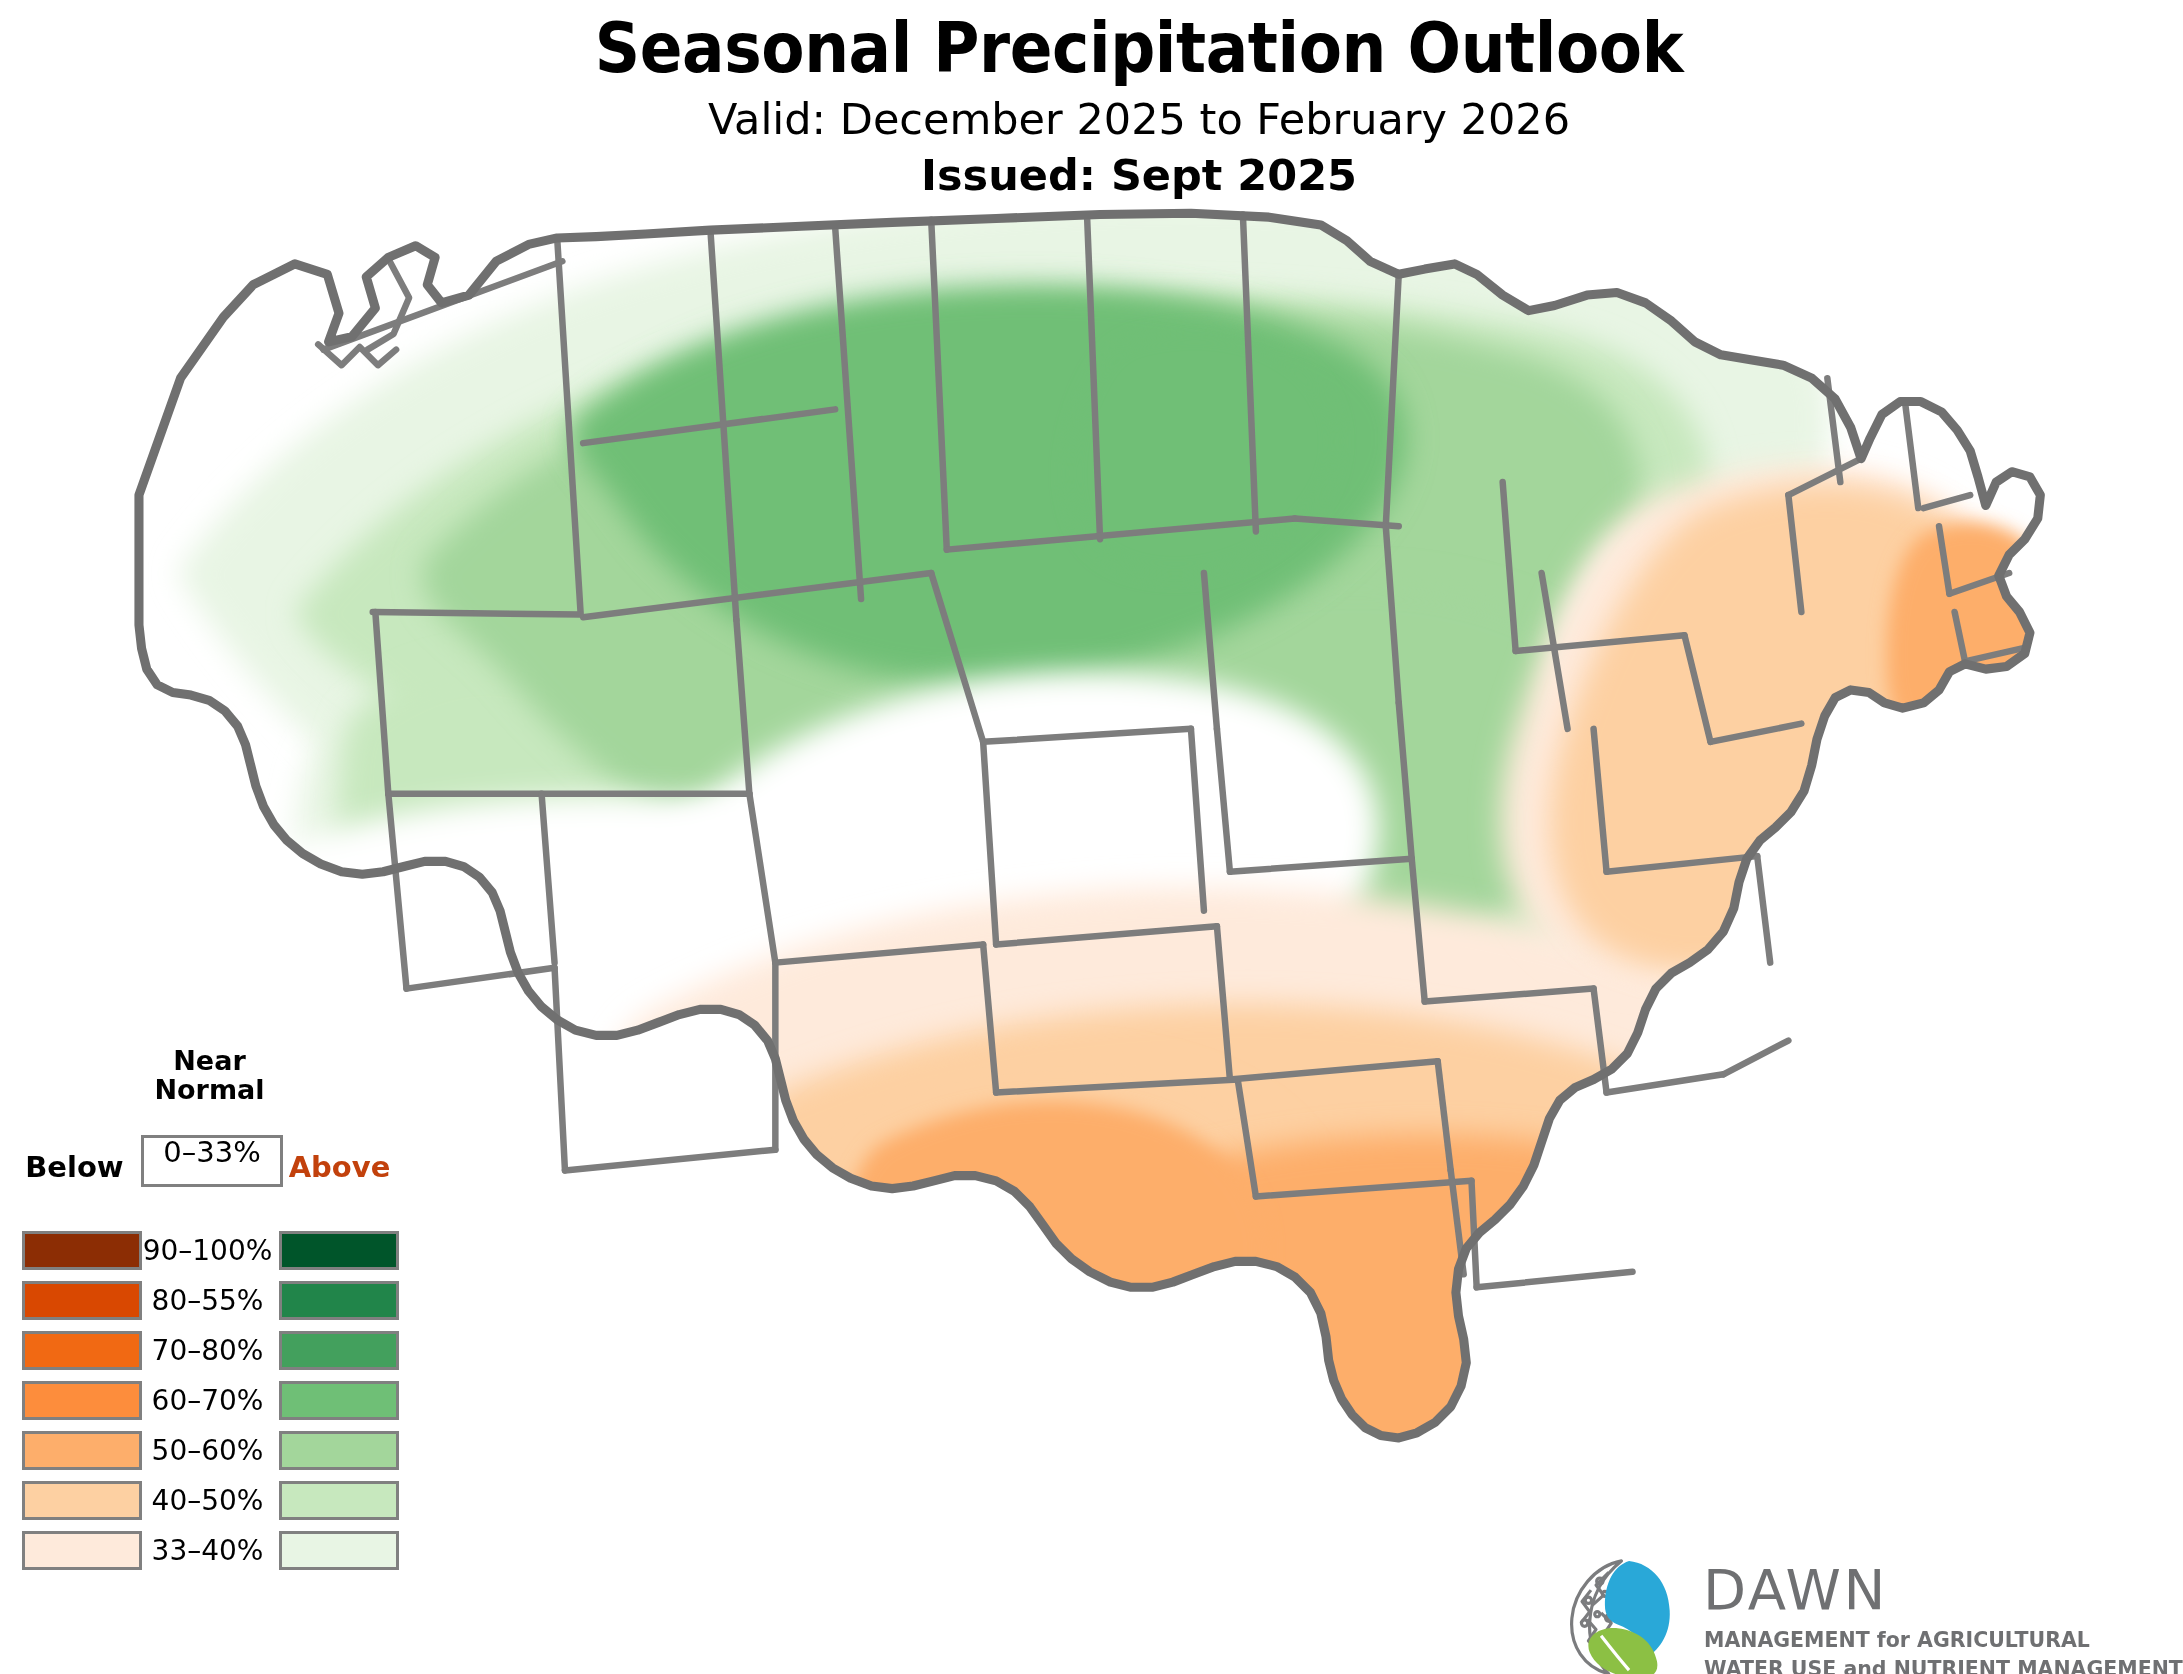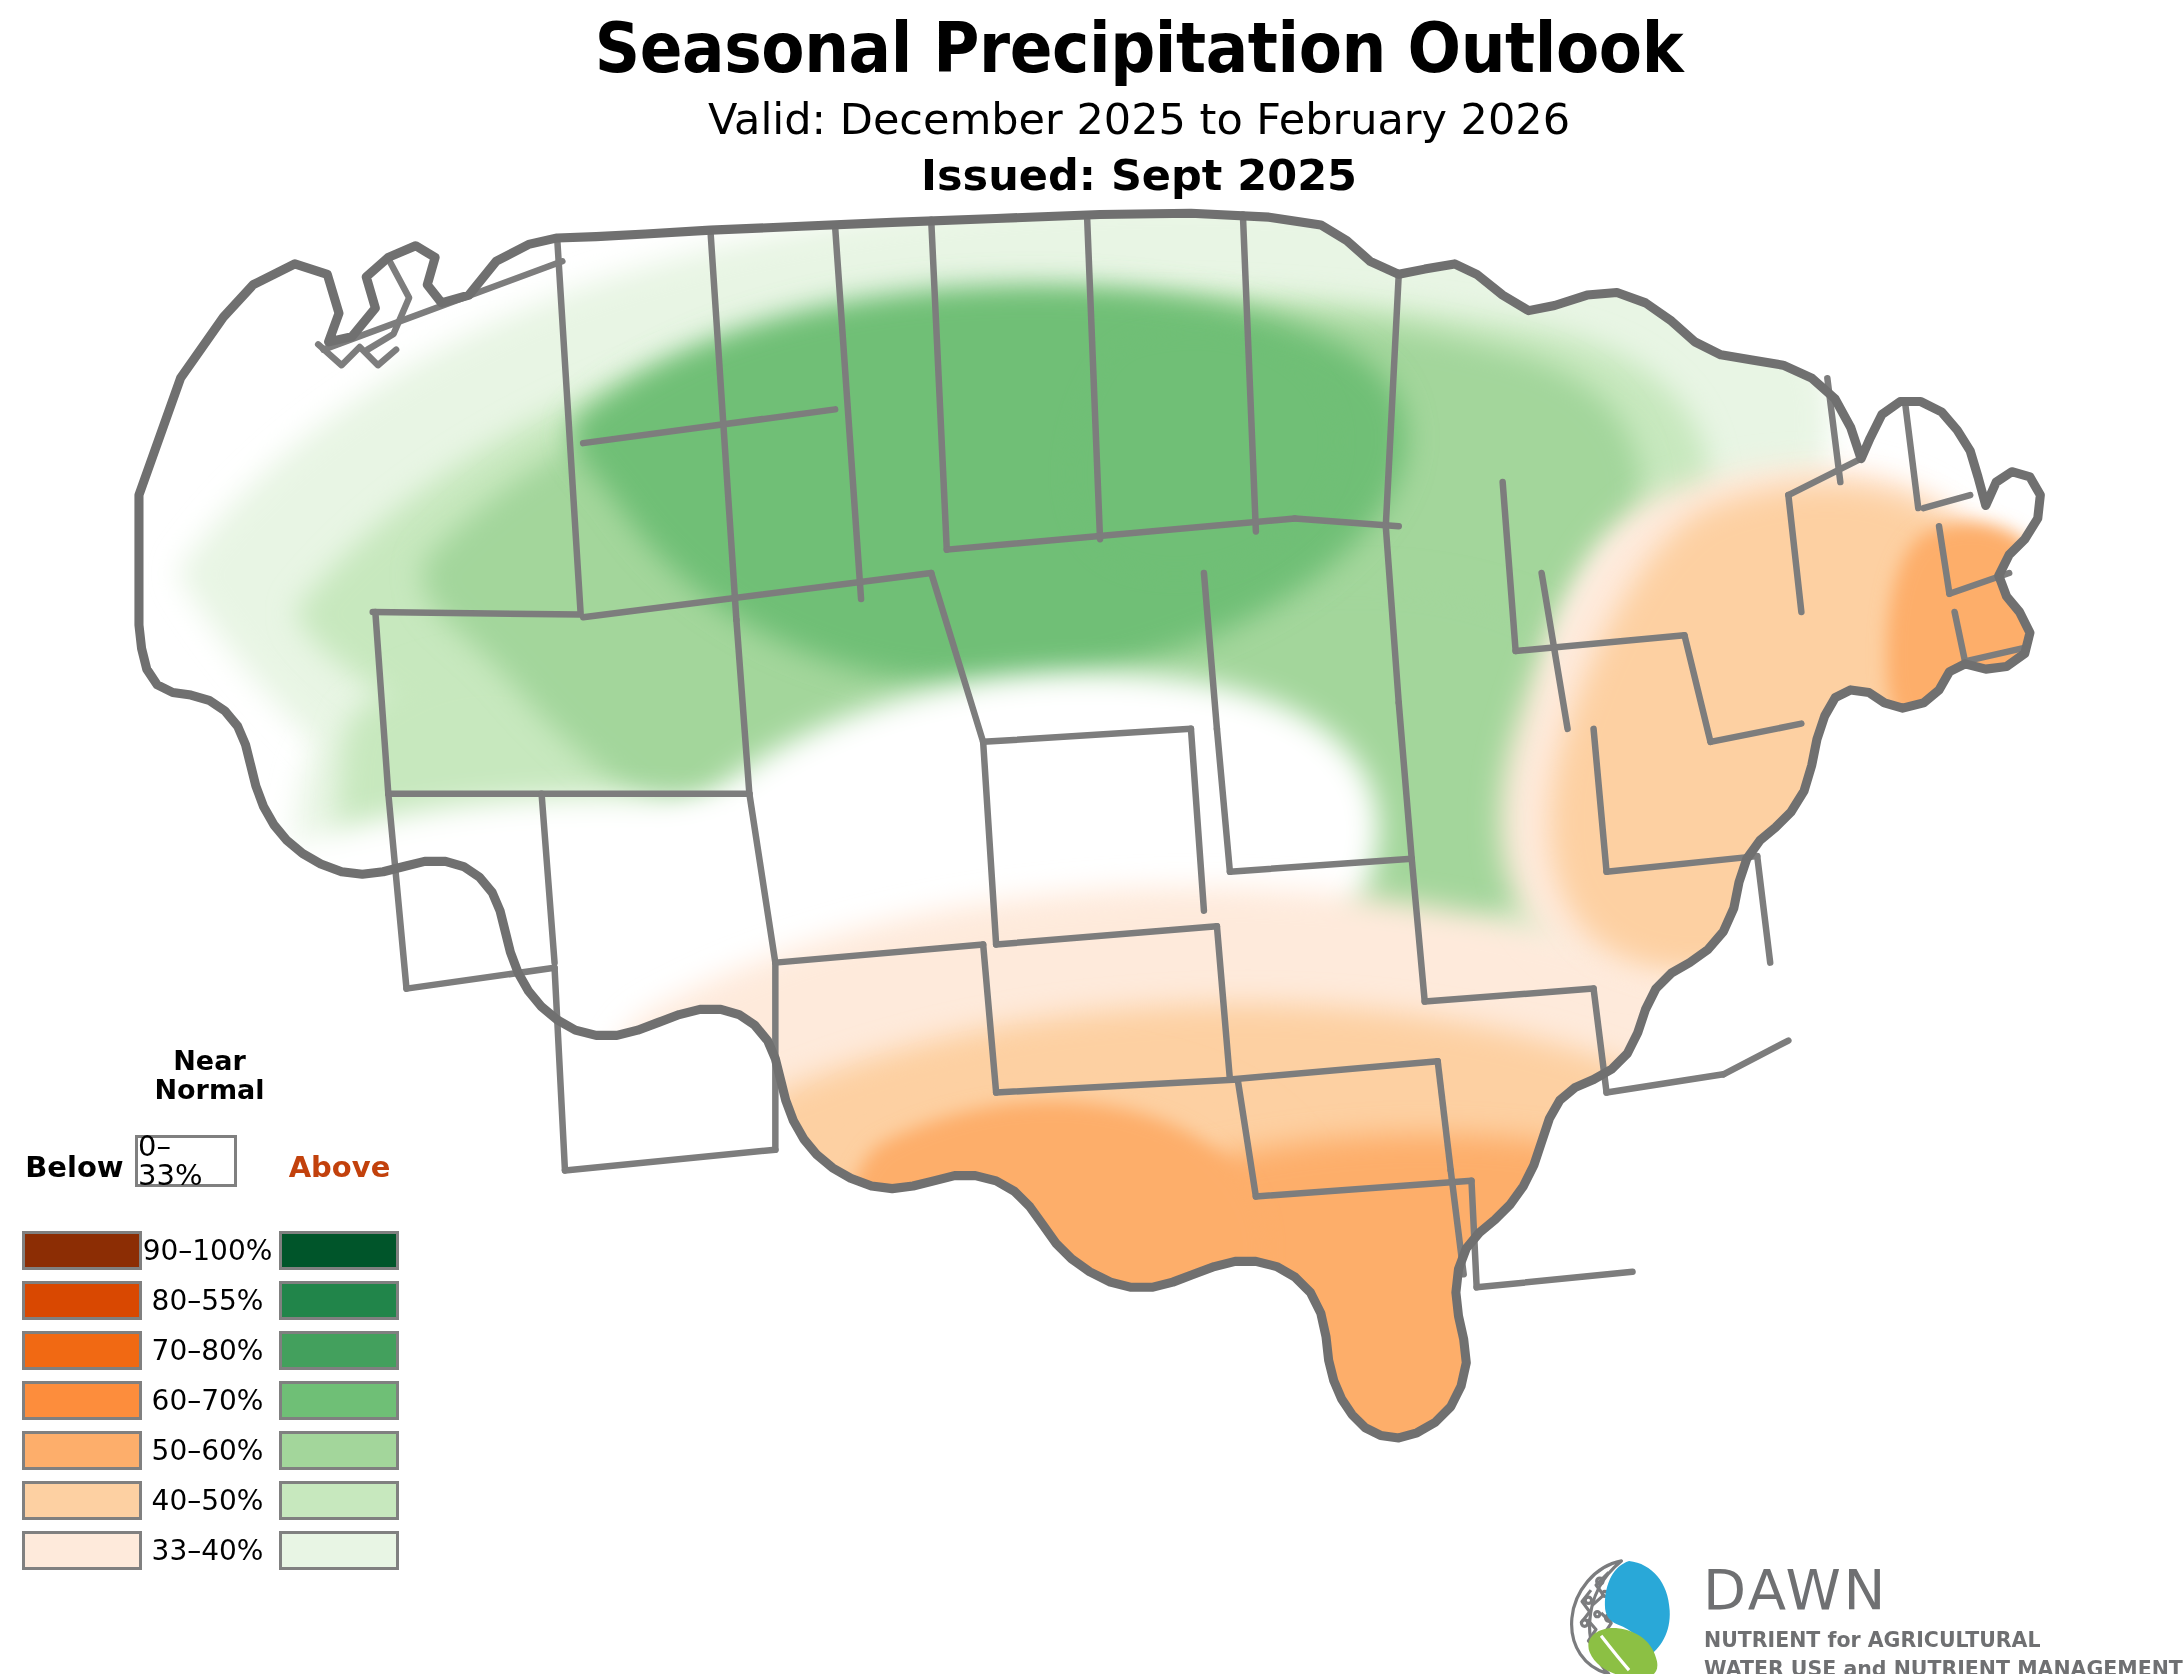--- a/index.html
+++ b/index.html
@@ -30,23 +30,23 @@
   .state-outline{fill:none;stroke:#7d7d7d;stroke-width:5;stroke-linejoin:round;stroke-linecap:round;}
   .nation-outline{fill:none;stroke:#707070;stroke-width:7;stroke-linejoin:round;stroke-linecap:round;}
 
   
   #legend{position:absolute;left:0px;top:1039px;width:419px;height:568px;}
   #legend-nearnormal-title{
     position:absolute;left:144px;top:6.5px;width:131px;text-align:center;
     font-size:27px;font-weight:bold;color:#000;line-height:1.08;
   }
   #legend-nearnormal-box{
-    position:absolute;left:135px;top:96px;width:102px;height:52px;
+    position:absolute;left:141px;top:96px;width:142px;height:52px;
     border:3.9px solid #808080;background:#fff;box-sizing:border-box;
-    display:flex;align-items:center;justify-content:center;
+    display:flex;justify-content:center;
   }
   #legend-nearnormal-value{font-size:29px;color:#000;line-height:1;}
   #legend-below-title{
     position:absolute;left:4.4px;top:111px;width:140px;text-align:center;
     font-size:29px;font-weight:bold;color:#000;
   }
   #legend-above-title{
     position:absolute;left:274px;top:111px;width:131px;text-align:center;
     font-size:29px;font-weight:bold;color:#c2410c;
   }
@@ -420,16 +420,16 @@
 
     <path fill="#29a8d8" d="M104,14 C140,18 166,48 168,92 C170,126 154,152 132,166
              C126,140 110,122 86,114 C74,110 66,100 66,84
              C66,48 80,22 104,14 Z"></path>
 
     <path fill="#8cc044" d="M86,120 C118,124 142,142 148,172 C152,194 136,200 112,198
              C80,196 52,182 42,158 C34,138 50,118 86,120 Z"></path>
     <path fill="none" stroke="#ffffff" stroke-width="5" d="M60,132 C74,150 88,168 104,186"></path>
   </svg>
   <div id="dawn-wordmark">DAWN</div>
-  <div id="dawn-tag1">NUTRIENT for AGRICULTURAL</div>
+  <div id="dawn-tag1">MANAGEMENT for AGRICULTURAL</div>
   <div id="dawn-tag2">WATER USE and NUTRIENT MANAGEMENT</div>
 </div>
 
 
 </body></html>

